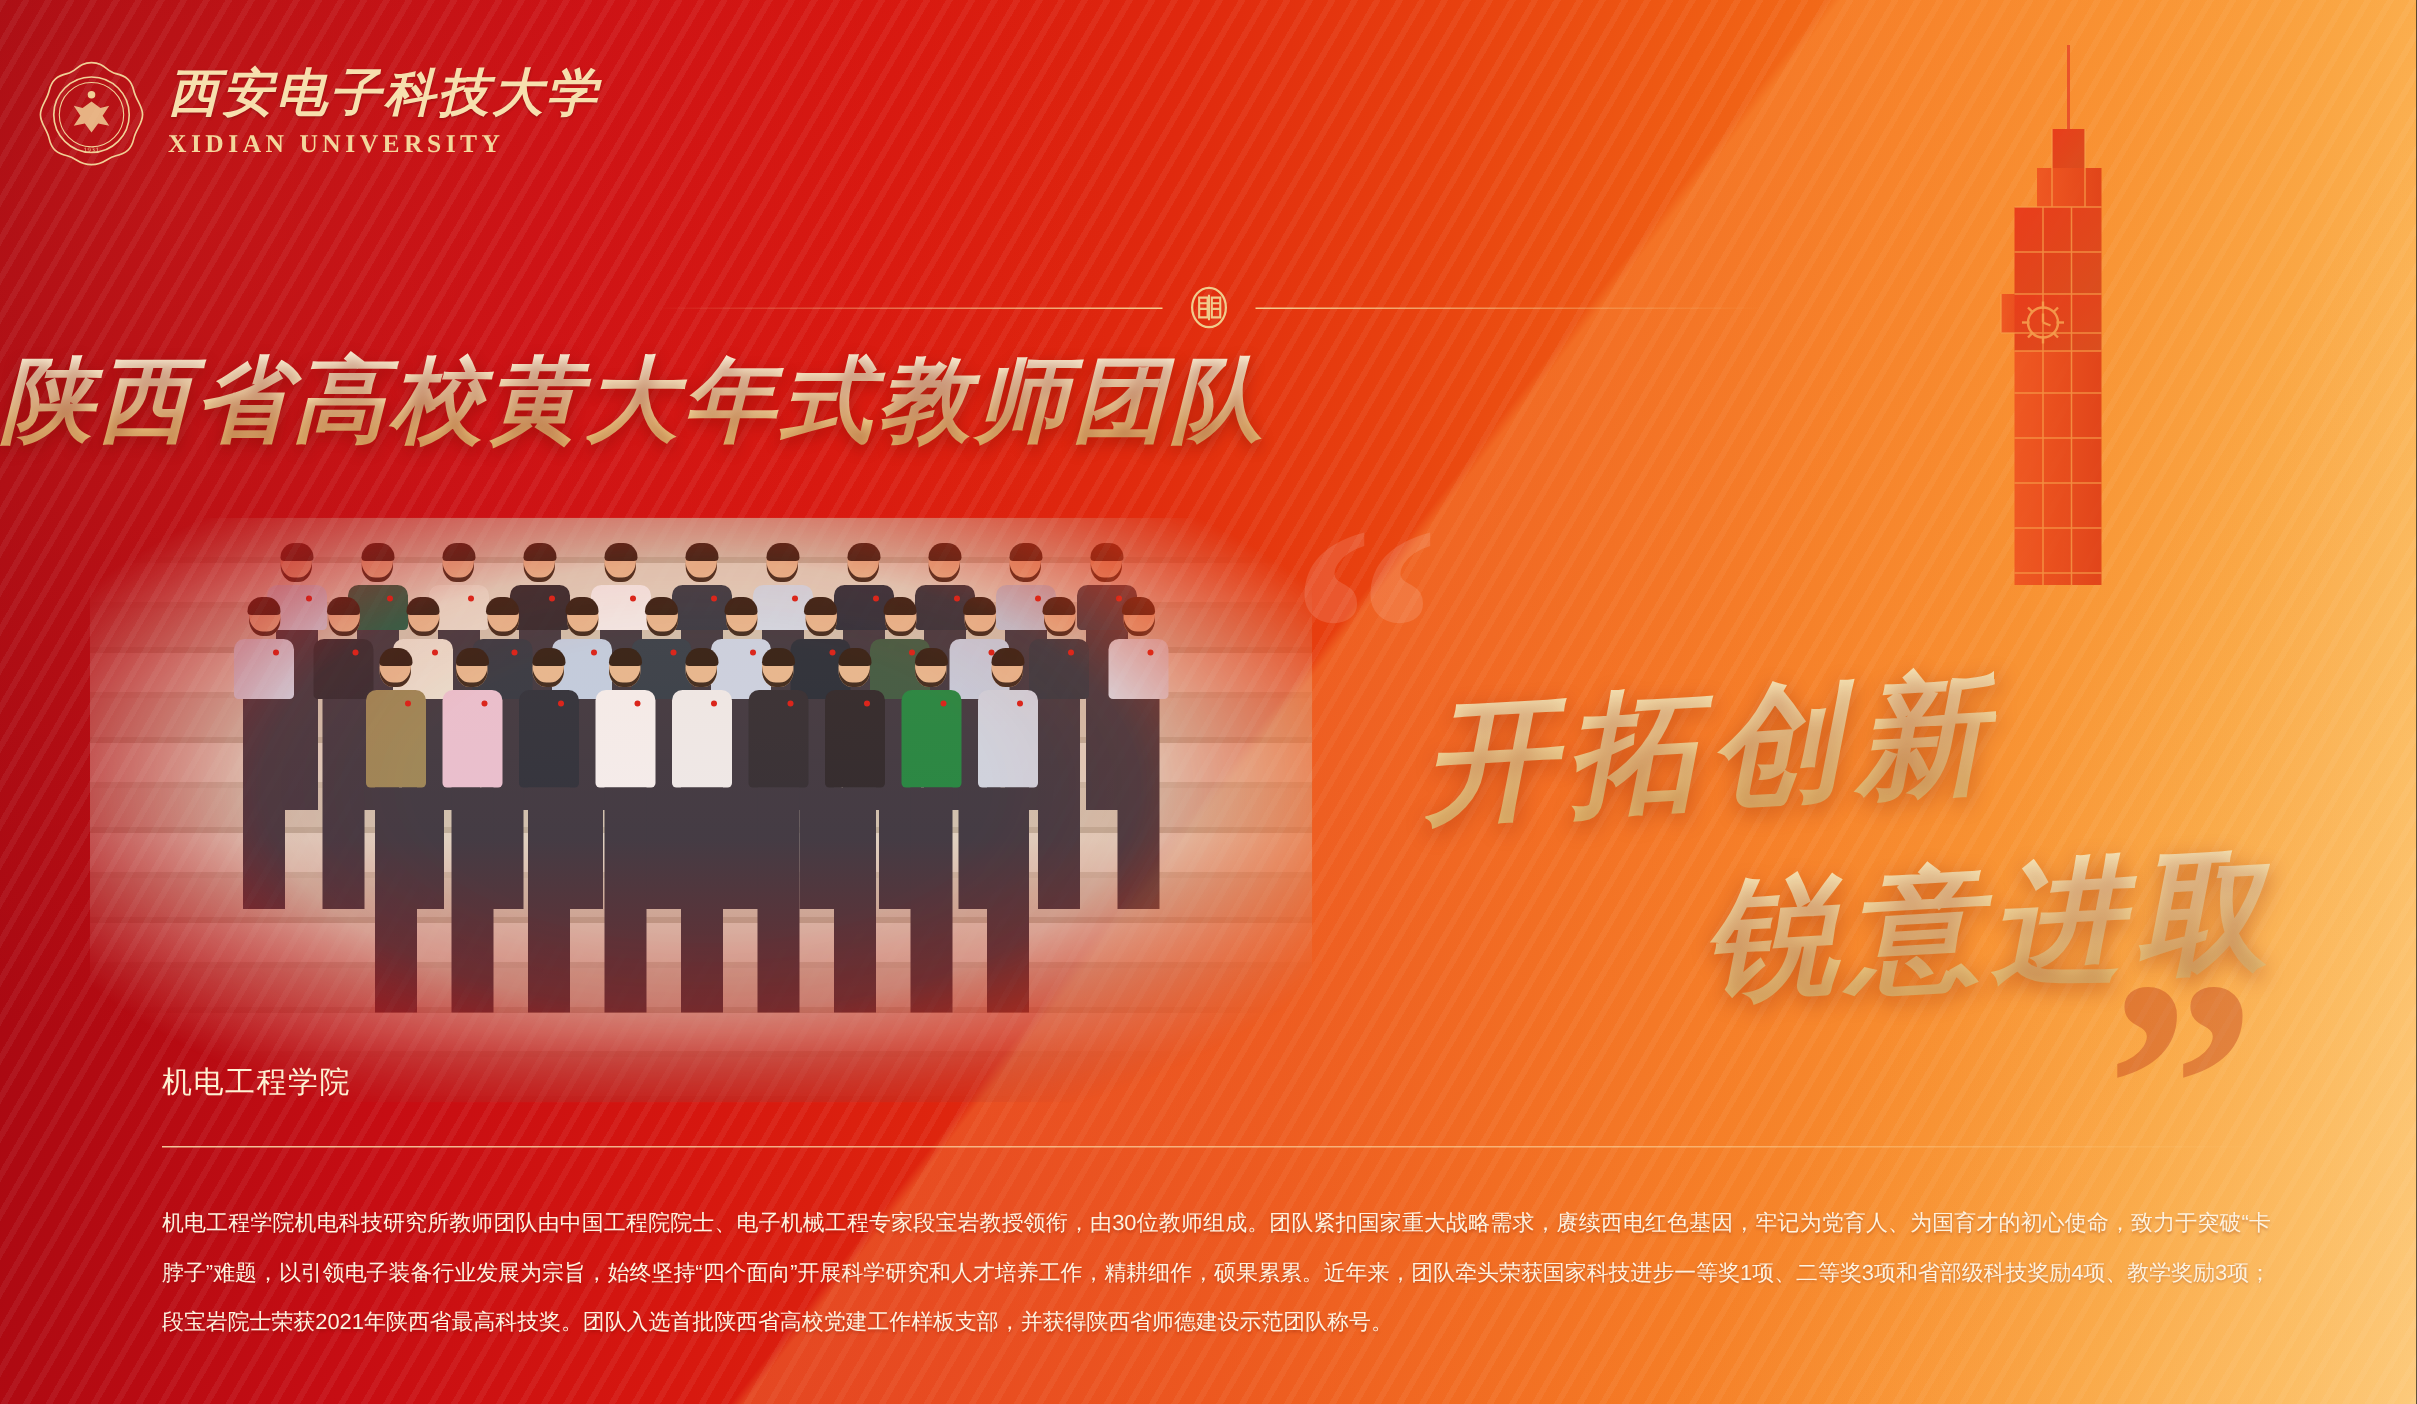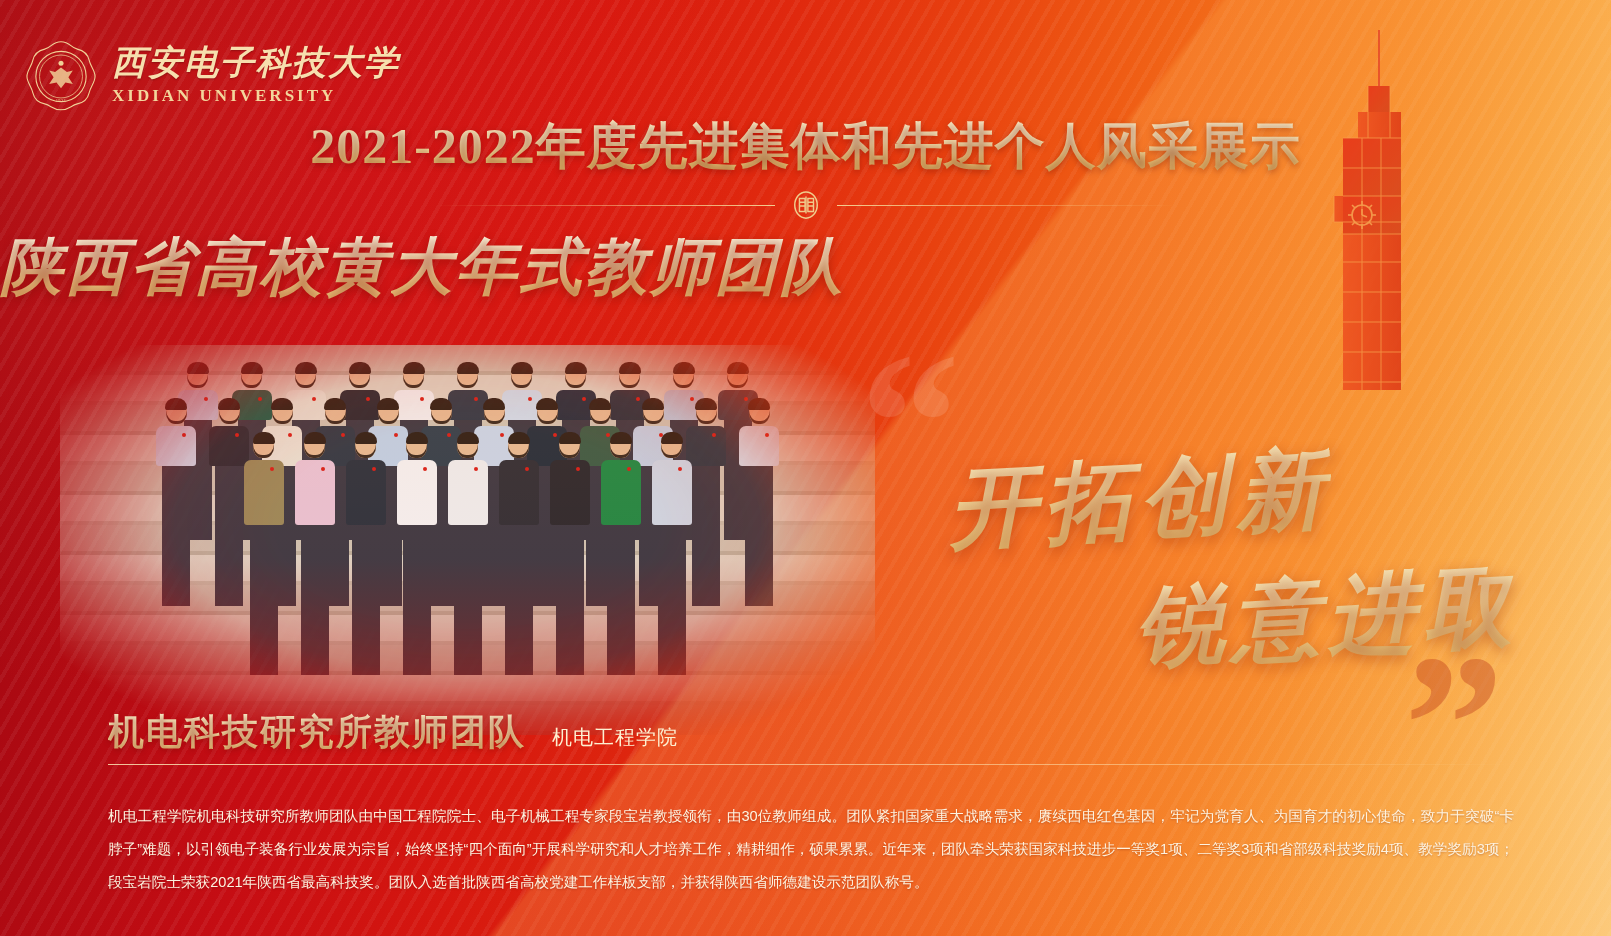--- a/index.html
+++ b/index.html
@@ -267,21 +267,20 @@
       <g fill="none" stroke="#f0cf96" stroke-width="1">
           <circle cx="50" cy="52" r="29"></circle>
         </g>
     </svg>
     <div class="wordmark">
       <span class="cn">西安电子科技大学</span>
       <span class="en">XIDIAN UNIVERSITY</span>
     </div>
   </div>
 
-  <div id="title1">2021-2022年度先进集体和先进个人风采展示</div>
 
   <div id="divider">
     <span class="rule"></span>
     <svg id="seal" viewBox="0 0 32 32">
       <ellipse cx="16" cy="16" rx="12" ry="14" fill="none" stroke="#f0cb8c" stroke-width="1.6"></ellipse>
       <g stroke="#f0cb8c" stroke-width="1.5" fill="none">
         <path d="M9 9 h6 v14 h-6 z"></path>
         <path d="M9 13 h6 M9 17 h6"></path>
         <path d="M18 9 h6 v14 h-6 z"></path>
         <path d="M18 13 h6 M18 17 h6"></path>
@@ -527,19 +526,18 @@
           <div class="head"></div>
           <div class="body" style="background: rgb(205, 217, 232); height: 65px;"></div>
           <div class="legs" style="height: 150px;"></div>
           <div class="badge"></div>
         </div>
       </div>
     <div class="warm"></div>
   </div>
 
   <div id="name-row">
-    <span id="team-name">机电科技研究所教师团队</span>
     <span id="college">机电工程学院</span>
   </div>
   <div id="hr"></div>
   <p id="desc">机电工程学院机电科技研究所教师团队由中国工程院院士、电子机械工程专家段宝岩教授领衔，由30位教师组成。团队紧扣国家重大战略需求，赓续西电红色基因，牢记为党育人、为国育才的初心使命，致力于突破“卡脖子”难题，以引领电子装备行业发展为宗旨，始终坚持“四个面向”开展科学研究和人才培养工作，精耕细作，硕果累累。近年来，团队牵头荣获国家科技进步一等奖1项、二等奖3项和省部级科技奖励4项、教学奖励3项；段宝岩院士荣获2021年陕西省最高科技奖。团队入选首批陕西省高校党建工作样板支部，并获得陕西省师德建设示范团队称号。</p>
 
 </div>
 
 </body></html>

